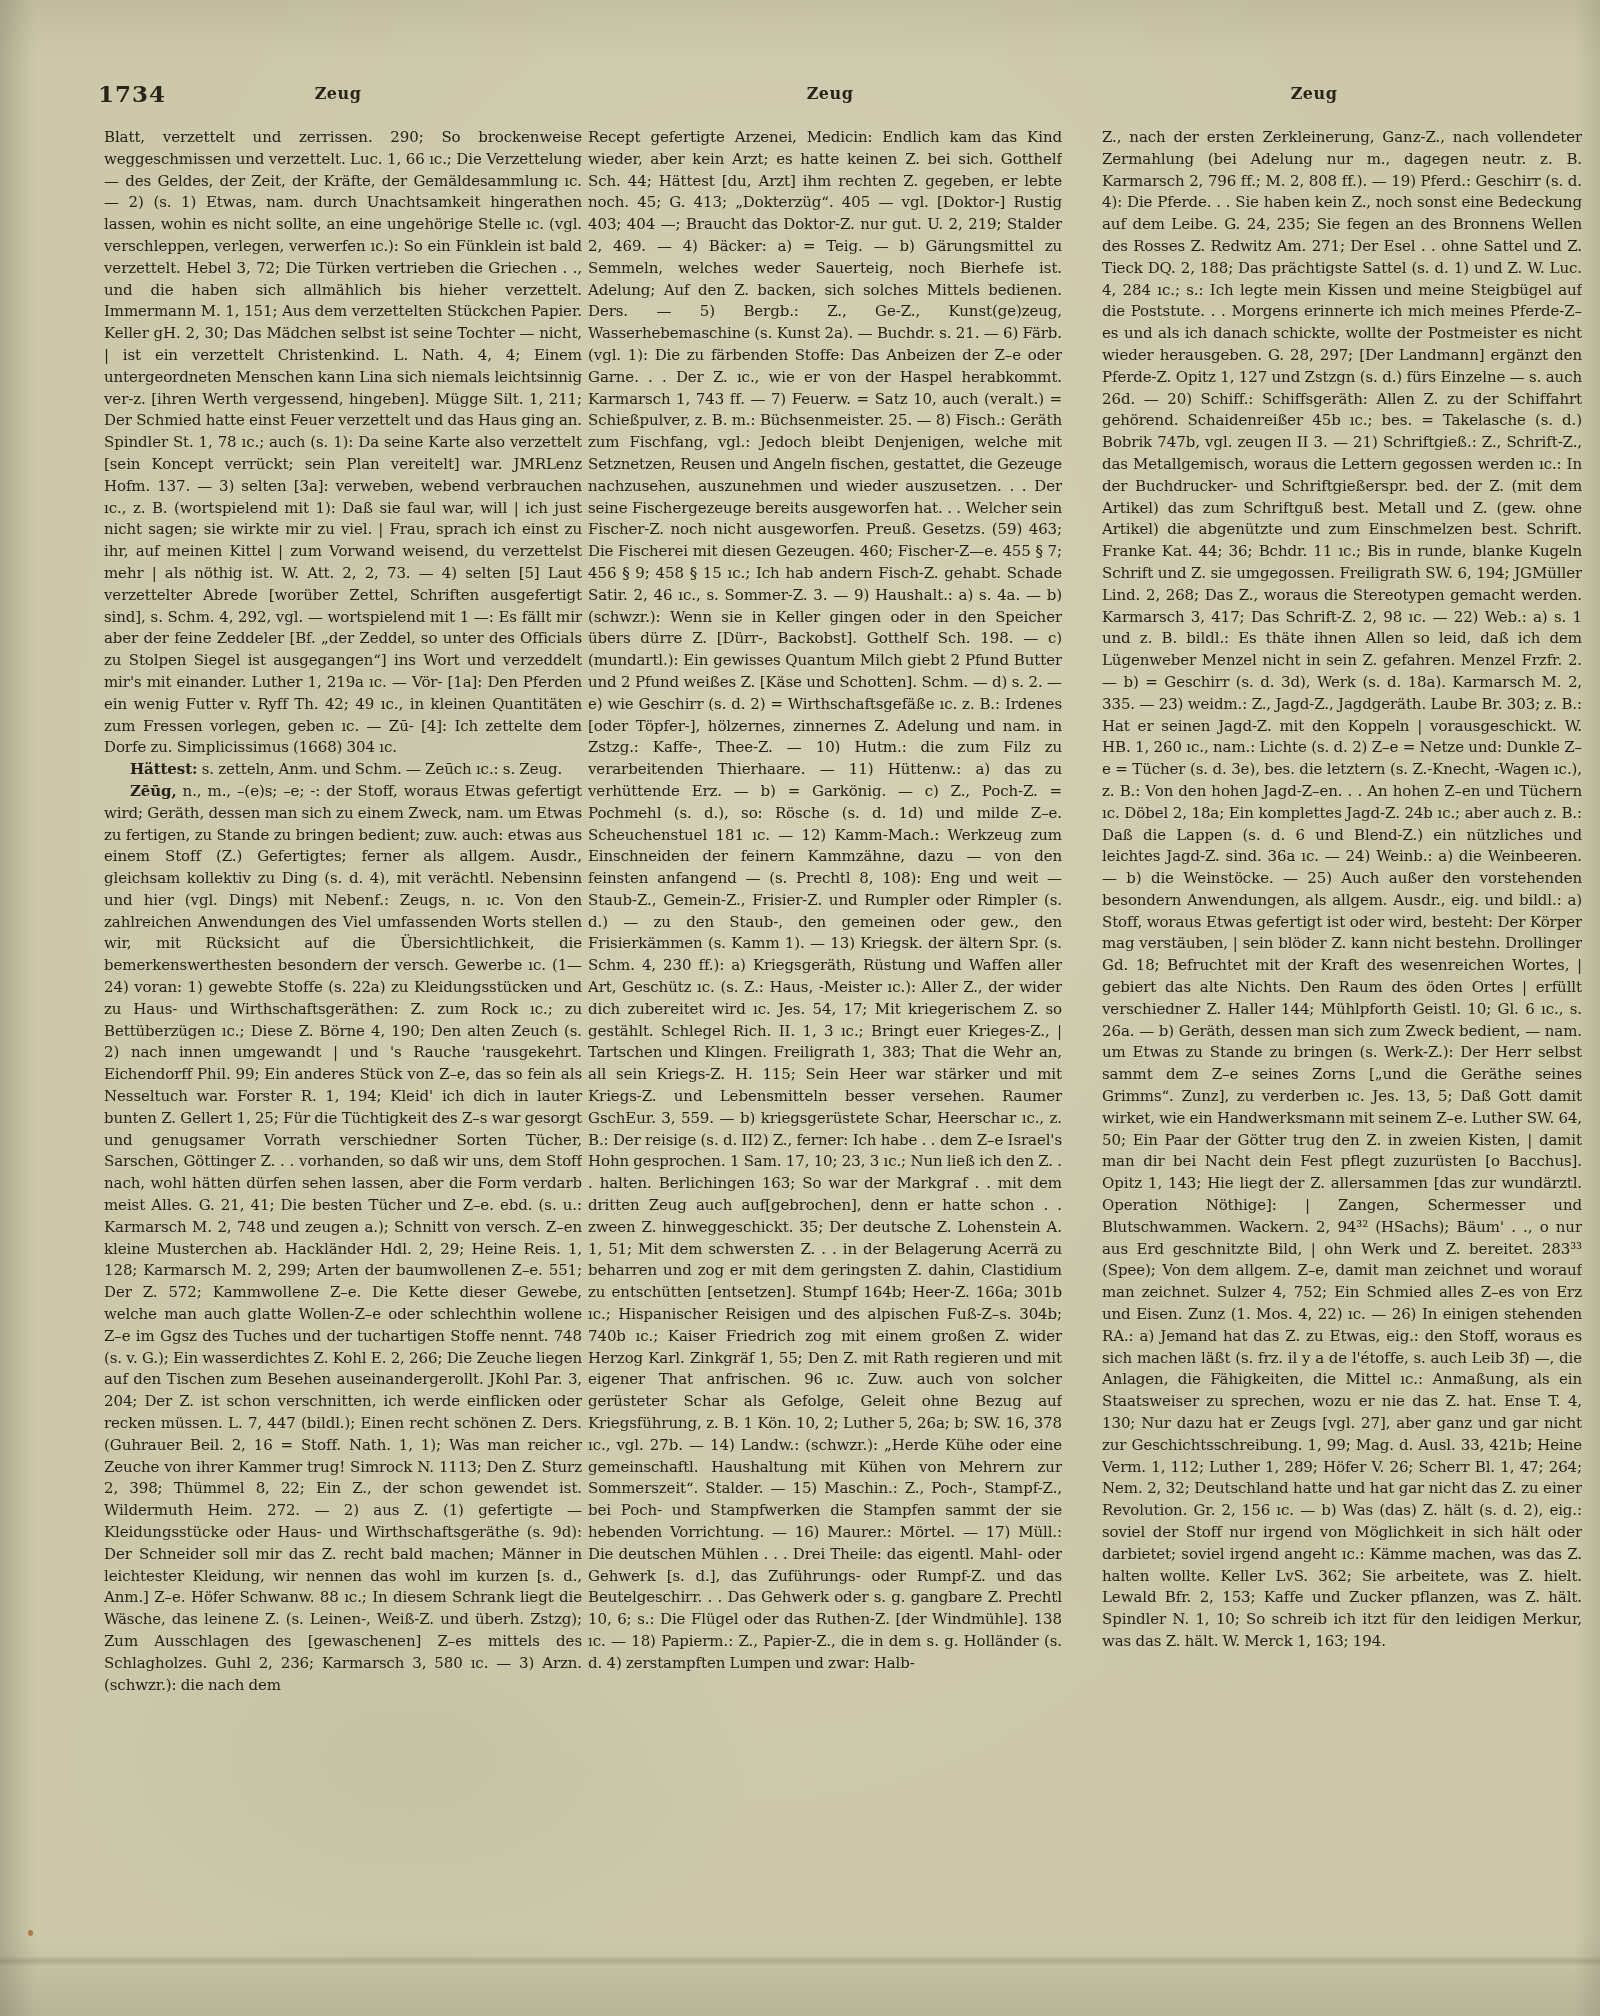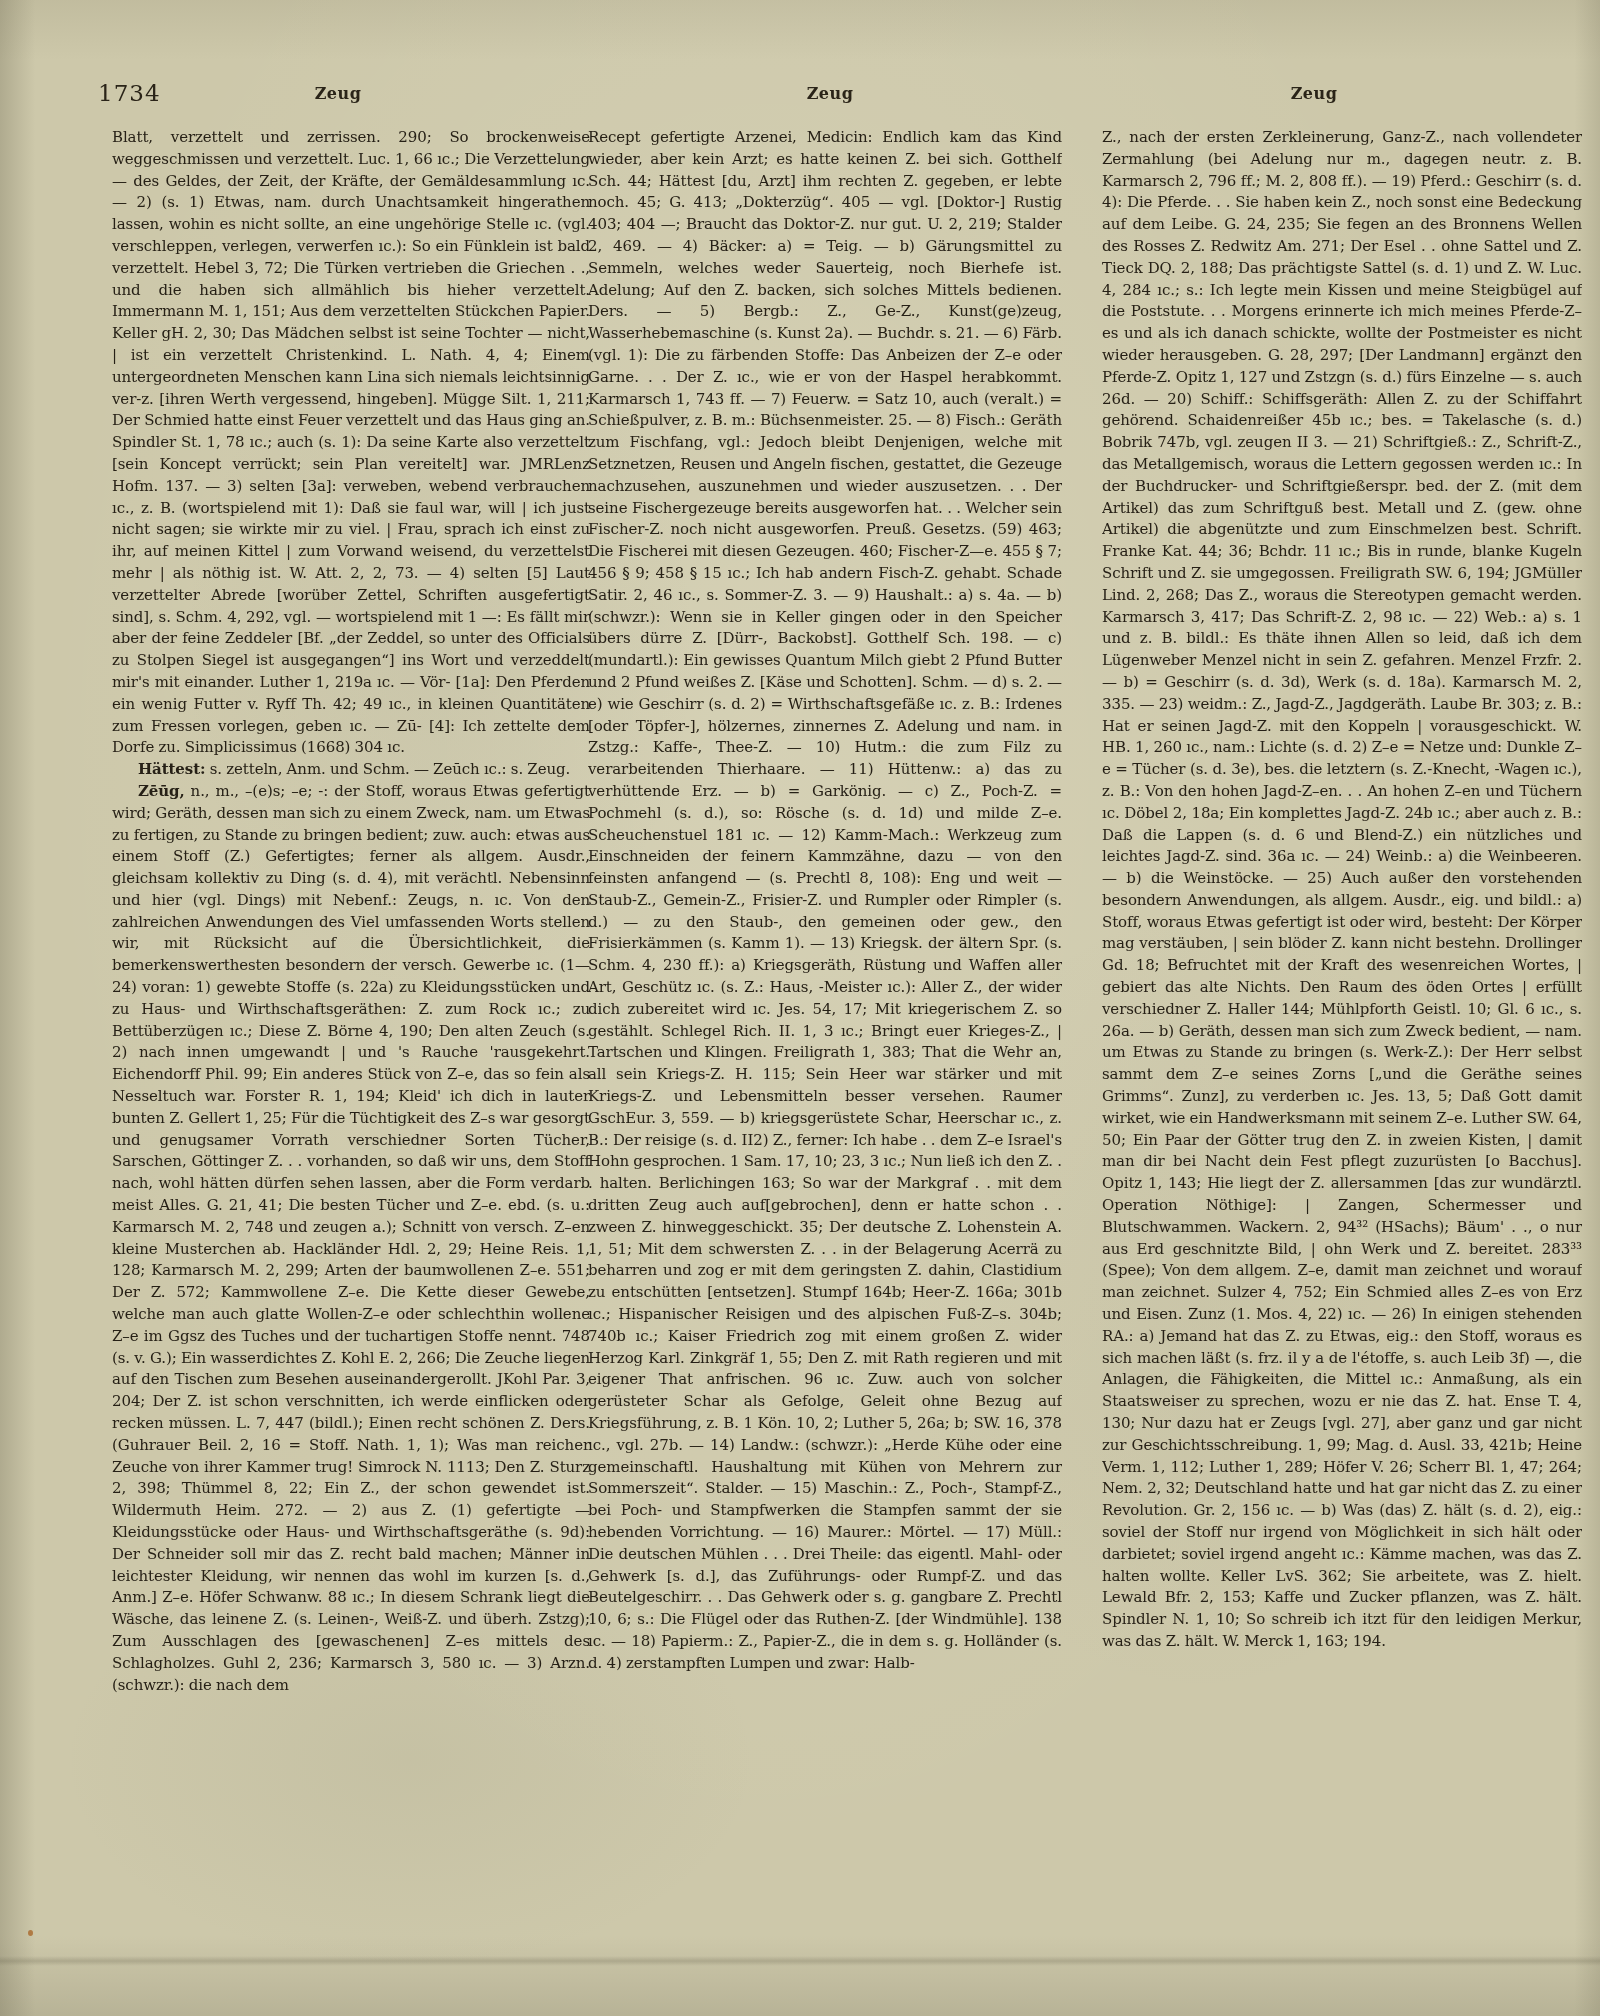--- a/index.html
+++ b/index.html
@@ -22,33 +22,33 @@
   .m1{left:180px;top:300px;width:520px;height:700px;background:radial-gradient(closest-side,rgba(110,112,96,0.07),rgba(0,0,0,0));}
   .m2{left:900px;top:900px;width:600px;height:800px;background:radial-gradient(closest-side,rgba(120,118,95,0.06),rgba(0,0,0,0));}
   .m3{left:60px;top:1550px;width:700px;height:420px;background:radial-gradient(closest-side,rgba(108,110,92,0.08),rgba(0,0,0,0));}
   .crease{
     position:absolute;left:0;top:1956px;width:1600px;height:10px;
     background:linear-gradient(180deg, rgba(0,0,0,0), rgba(96,92,70,0.25) 50%, rgba(0,0,0,0));
   }
   .fleck{position:absolute;left:28px;top:1930px;width:5px;height:6px;border-radius:50%;background:#a9682a;opacity:.8;}
   .pageno{
     position:absolute;left:98px;top:80px;
-    font-size:23px;font-weight:normal;letter-spacing:1px;color:#2a2418;
+    font-size:23px;font-weight:bold;letter-spacing:1px;color:#2a2418;
   }
   .rhead{
     position:absolute;top:84px;transform:translateX(-50%);
     font-size:16px;font-weight:bold;color:#2a2418;letter-spacing:.5px;
   }
   .rh1{left:338px;} .rh2{left:830px;} .rh3{left:1314px;}
   .col{
     position:absolute;top:127px;height:1782px;overflow:hidden;
     text-align:justify;color:#262016;
     font-size:15px;line-height:21.8px;letter-spacing:-0.1px;word-spacing:-0.4px;
   }
-  .c1{left:112px;width:478px;}
+  .c1{left:104px;width:478px;}
   .c2{left:588px;width:474px;}
   .c3{left:1102px;width:480px;}
   p.para{margin:0;padding:0;text-align:justify;}
   p.indent{text-indent:26px;}
   p.para b{font-weight:bold;}
 </style>
 </head>
 <body>
 
 <div class="page">

